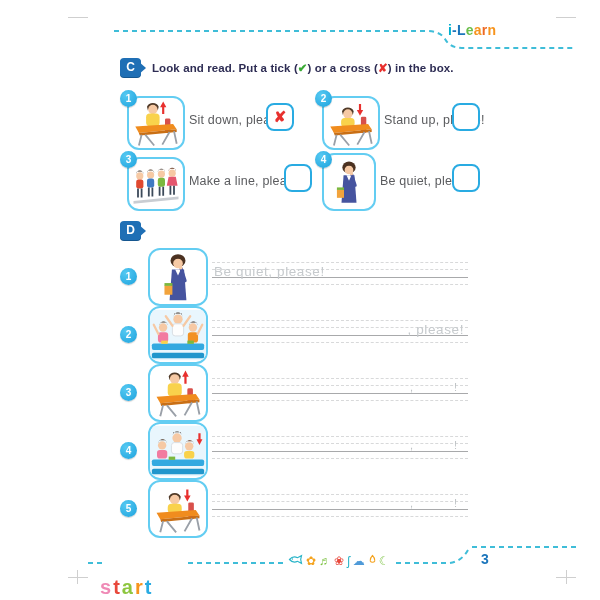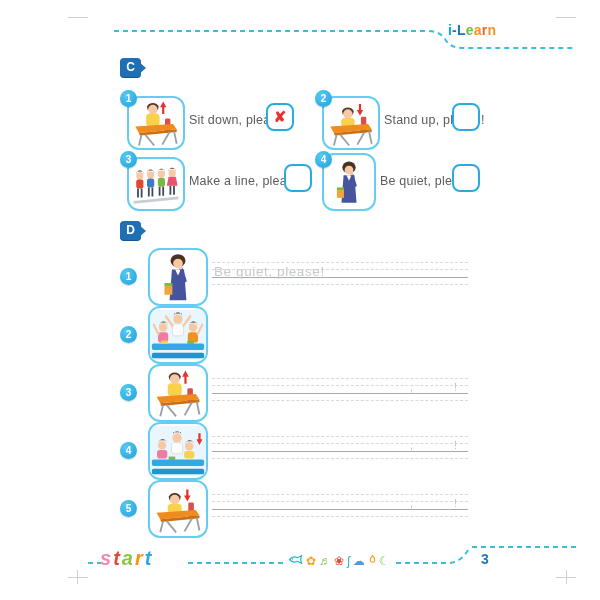--- a/index.html
+++ b/index.html
@@ -43,21 +43,21 @@
   
   .wl{position:absolute;width:256px;height:24px;}
   .wl .l1,.wl .l2,.wl .l4{position:absolute;left:0;right:0;border-top:1px dashed #d8d9da;}
   .wl .l1{top:0;} .wl .l2{top:7px;} .wl .l4{top:22px;}
   .wl .l3{position:absolute;left:0;right:0;top:15px;border-top:1px solid #a8a9ab;}
   .trace{position:absolute;left:2px;top:1.5px;font-size:13.5px;color:#c6cacd;letter-spacing:.6px;white-space:nowrap;}
   .trace-right{left:auto;right:4px;}
   .punct{position:absolute;top:3px;font-size:11px;color:#bfc3c6;}
 
   
-  #start-word{position:absolute;left:100px;top:547px;font-size:20px;font-weight:bold;letter-spacing:2px;font-style:italic;}
+  #start-word{position:absolute;left:100px;top:576px;font-size:20px;font-weight:bold;letter-spacing:2px;}
   #footer-icons{position:absolute;left:288px;top:553px;font-size:12px;letter-spacing:1px;
                 display:flex;align-items:center;gap:2px;height:16px;}
   #footer-icons .fi{display:inline-block;line-height:14px;}
   #page-num{position:absolute;left:481px;top:551px;font-size:14px;font-weight:bold;color:#1b75bb;}
 </style>
 </head>
 <body>
 
 <div id="page">
 
@@ -171,20 +171,23 @@
 
   <svg class="abs" style="left:110px;top:22px;" width="470" height="34" viewBox="0 0 470 34">
     <path d="M4 9 H316 Q330 9 335 17 Q340 26 352 26 H464" fill="none" stroke="#3fbdd8" stroke-width="2" stroke-dasharray="5 4"></path>
   </svg>
 
   <div id="logo">
     <span style="color: rgb(0, 176, 207);">i</span><span style="color: rgb(27, 117, 187);">-</span><span style="color: rgb(27, 117, 187);">L</span><span style="color: rgb(106, 191, 75);">e</span><span style="color: rgb(247, 148, 29);">a</span><span style="color: rgb(238, 106, 36);">r</span><span style="color: rgb(247, 148, 29);">n</span>
   </div>
 
   <div class="sec-badge" style="left:120px;top:58px;">C</div>
+  <div class="sec-instr" style="left:152px;top:61px;width:340px;">
+    <span>Look and read. Put a tick (</span><span class="tickc">✔</span><span>) or a cross (</span><span class="crossc">✘</span><span>) in the box.</span>
+  </div>
 
   <div class="numc" style="left:120px;top:90px;">1</div>
   <div class="scenebox" style="left:127px;top:96px;width:54px;height:50px;">
     <svg>
         <use href="#sym-boy-standing-at-desk"></use>
       </svg>
   </div>
   <div class="item-label" style="left:189px;top:113px;">Sit down, please!</div>
   <div class="ansbox" style="left:266px;top:103px;">✘</div>
 
@@ -229,20 +232,27 @@
       <div class="l3"></div>
       <div class="l4"></div>
     <div class="trace">Be quiet, please!</div>
   </div>
 
   <div class="numc" style="left:120px;top:326px;">2</div>
   <div class="scenebox" style="left:148px;top:306px;width:56px;height:54px;">
     <svg>
         <use href="#sym-children-standing"></use>
       </svg>
+  </div>
+  <div class="wl" style="left:212px;top:320px;">
+    <div class="l1"></div>
+      <div class="l2"></div>
+      <div class="l3"></div>
+      <div class="l4"></div>
+    <div class="trace trace-right">, please!</div>
   </div>
 
   <div class="numc" style="left:120px;top:384px;">3</div>
   <div class="scenebox" style="left:148px;top:364px;width:56px;height:54px;">
     <svg>
         <use href="#sym-boy-standing-at-desk"></use>
       </svg>
   </div>
   <div class="wl" style="left:212px;top:378px;">
     <div class="l1"></div>

